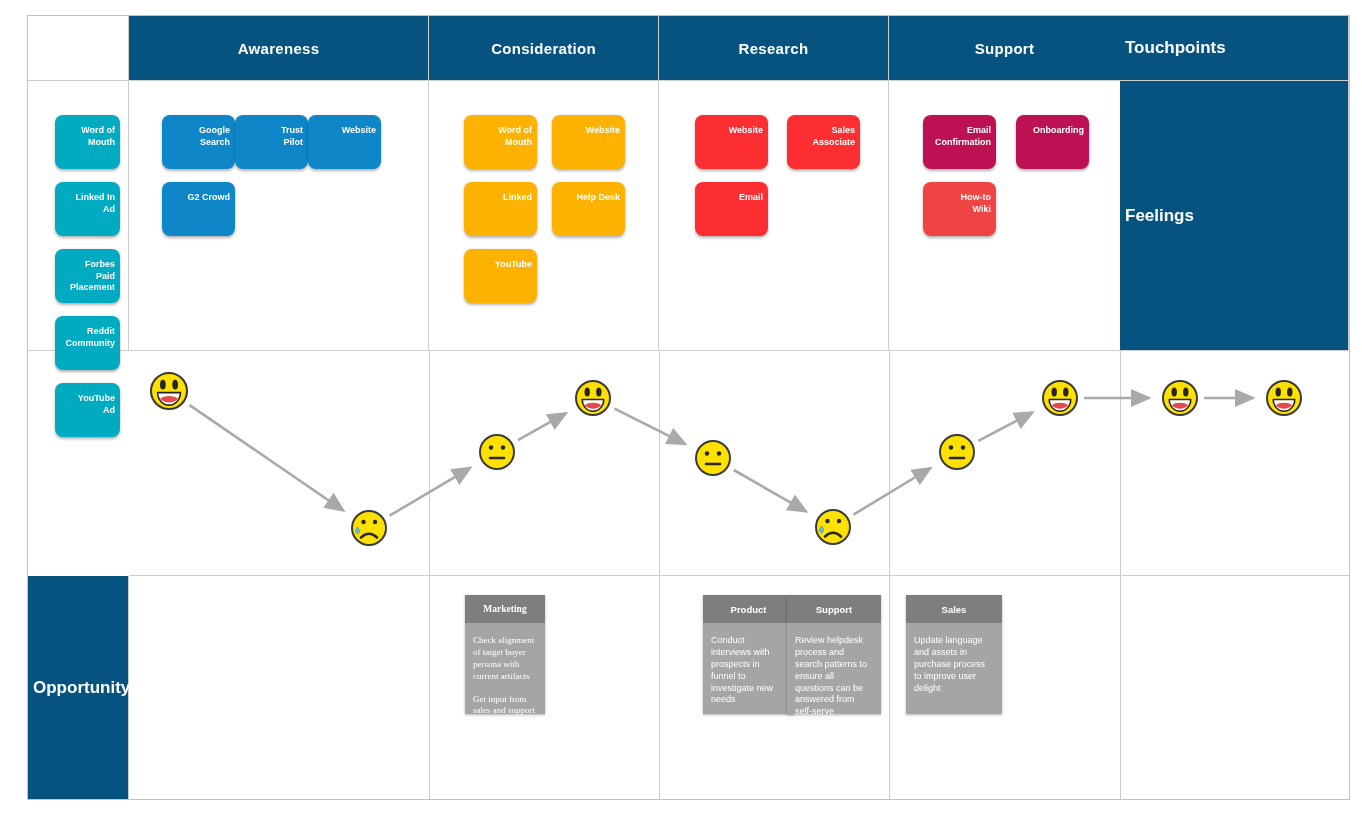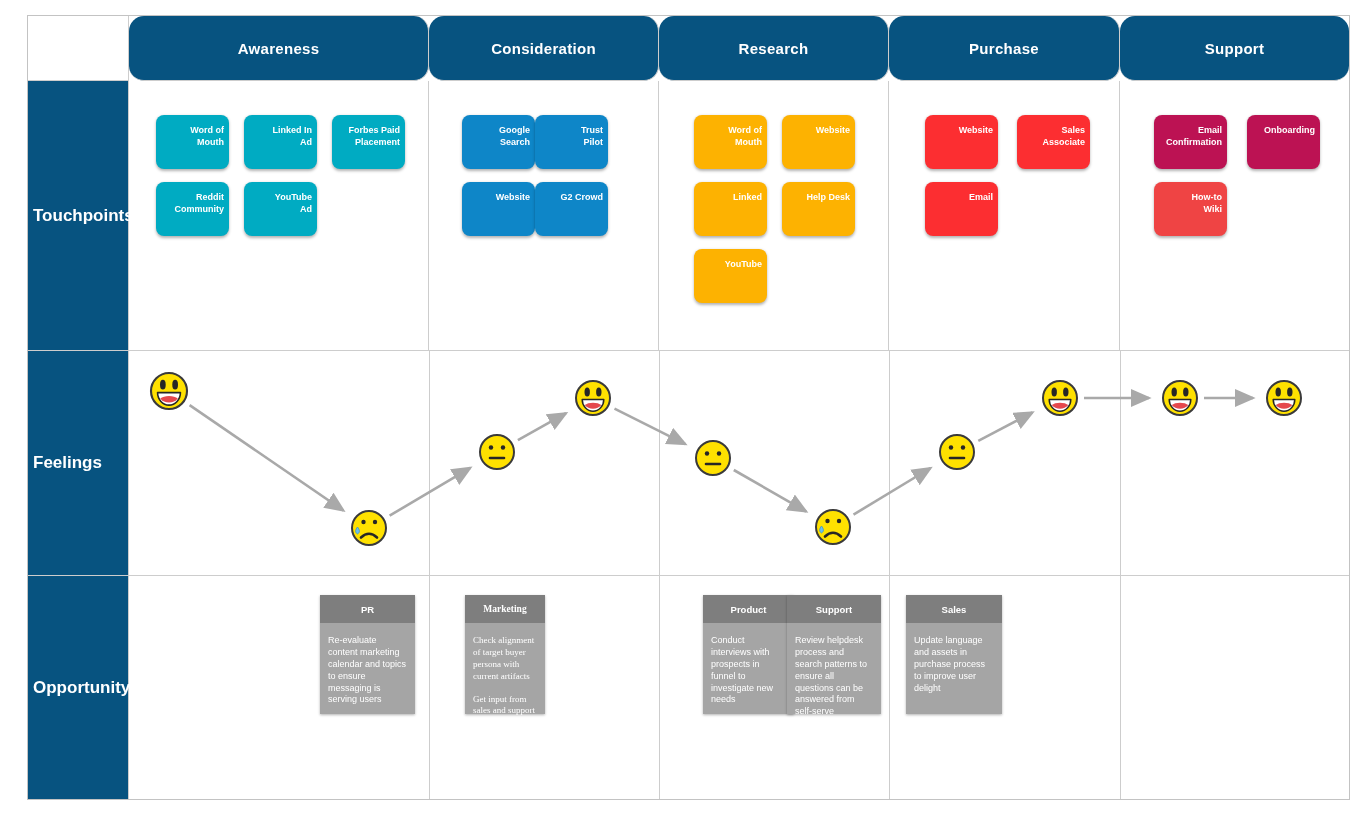--- a/index.html
+++ b/index.html
@@ -12,21 +12,21 @@
     grid-template-rows:65px 270px 225px 223px;
     border:1px solid #c3c3c3;
     background:#fff;
   }
   .cell{box-sizing:border-box;border-right:1px solid var(--grid-line);border-bottom:1px solid var(--grid-line);}
   .last-col{border-right:none;}
   .bottom-row{border-bottom:none;}
   .corner{background:#fff;}
   .stage-header{
     background:var(--header-bg);color:#fff;font-weight:bold;font-size:15px;letter-spacing:.3px;
-    display:flex;align-items:center;justify-content:center;border-radius:15px;
+    display:flex;align-items:center;justify-content:center;
   }
   .row-label{
     background:var(--header-bg);color:#fff;font-weight:bold;font-size:17px;
     display:flex;align-items:center;padding-left:5px;
   }
   .tp-col{
     background:#fff;display:flex;flex-wrap:wrap;align-content:flex-start;
     padding-top:34px;row-gap:13px;
   }
   .tp-c0{padding-left:27px;column-gap:15px;padding-right:8px;}
@@ -67,21 +67,20 @@
 </head>
 <body>
 
 <div class="canvas">
   <div class="board">
 
     <div class="cell corner"></div>
     <div class="cell stage-header">Awareness</div>
     <div class="cell stage-header">Consideration</div>
     <div class="cell stage-header">Research</div>
-    <div class="cell stage-header">Purchase</div>
     <div class="cell stage-header last-col">Support</div>
 
     <div class="cell row-label">Touchpoints</div>
     <div class="cell tp-col tp-c0">
         <div class="note" style="background: rgb(0, 171, 194);">Word of
 Mouth</div>
         <div class="note" style="background: rgb(0, 171, 194);">Linked In
 Ad</div>
         <div class="note" style="background: rgb(0, 171, 194);">Forbes Paid
 Placement</div>
@@ -183,26 +182,20 @@
             <use href="#em-grin"></use>
           </g>
           <g transform="translate(1155,47) scale(1.000)">
             <use href="#em-grin"></use>
           </g>
         </svg>
       </div>
 
     <div class="cell row-label bottom-row">Opportunity</div>
     <div class="cell span-cell last-col bottom-row" id="opportunity-cell">
-        <div class="card" style="left: 191px; width: 95px;">
-          <div class="card-header">PR</div>
-          <div class="card-body">
-            <p>Re-evaluate content marketing calendar and topics to ensure messaging is serving users</p>
-          </div>
-        </div>
         <div class="card" style="left: 336px; width: 80px; font-family: Liberation Serif, serif;">
           <div class="card-header">Marketing</div>
           <div class="card-body">
             <p>Check alignment of target buyer persona with current artifacts</p>
             <p>Get input from sales and support teams</p>
           </div>
         </div>
         <div class="card" style="left: 574px; width: 91px;">
           <div class="card-header">Product</div>
           <div class="card-body">

